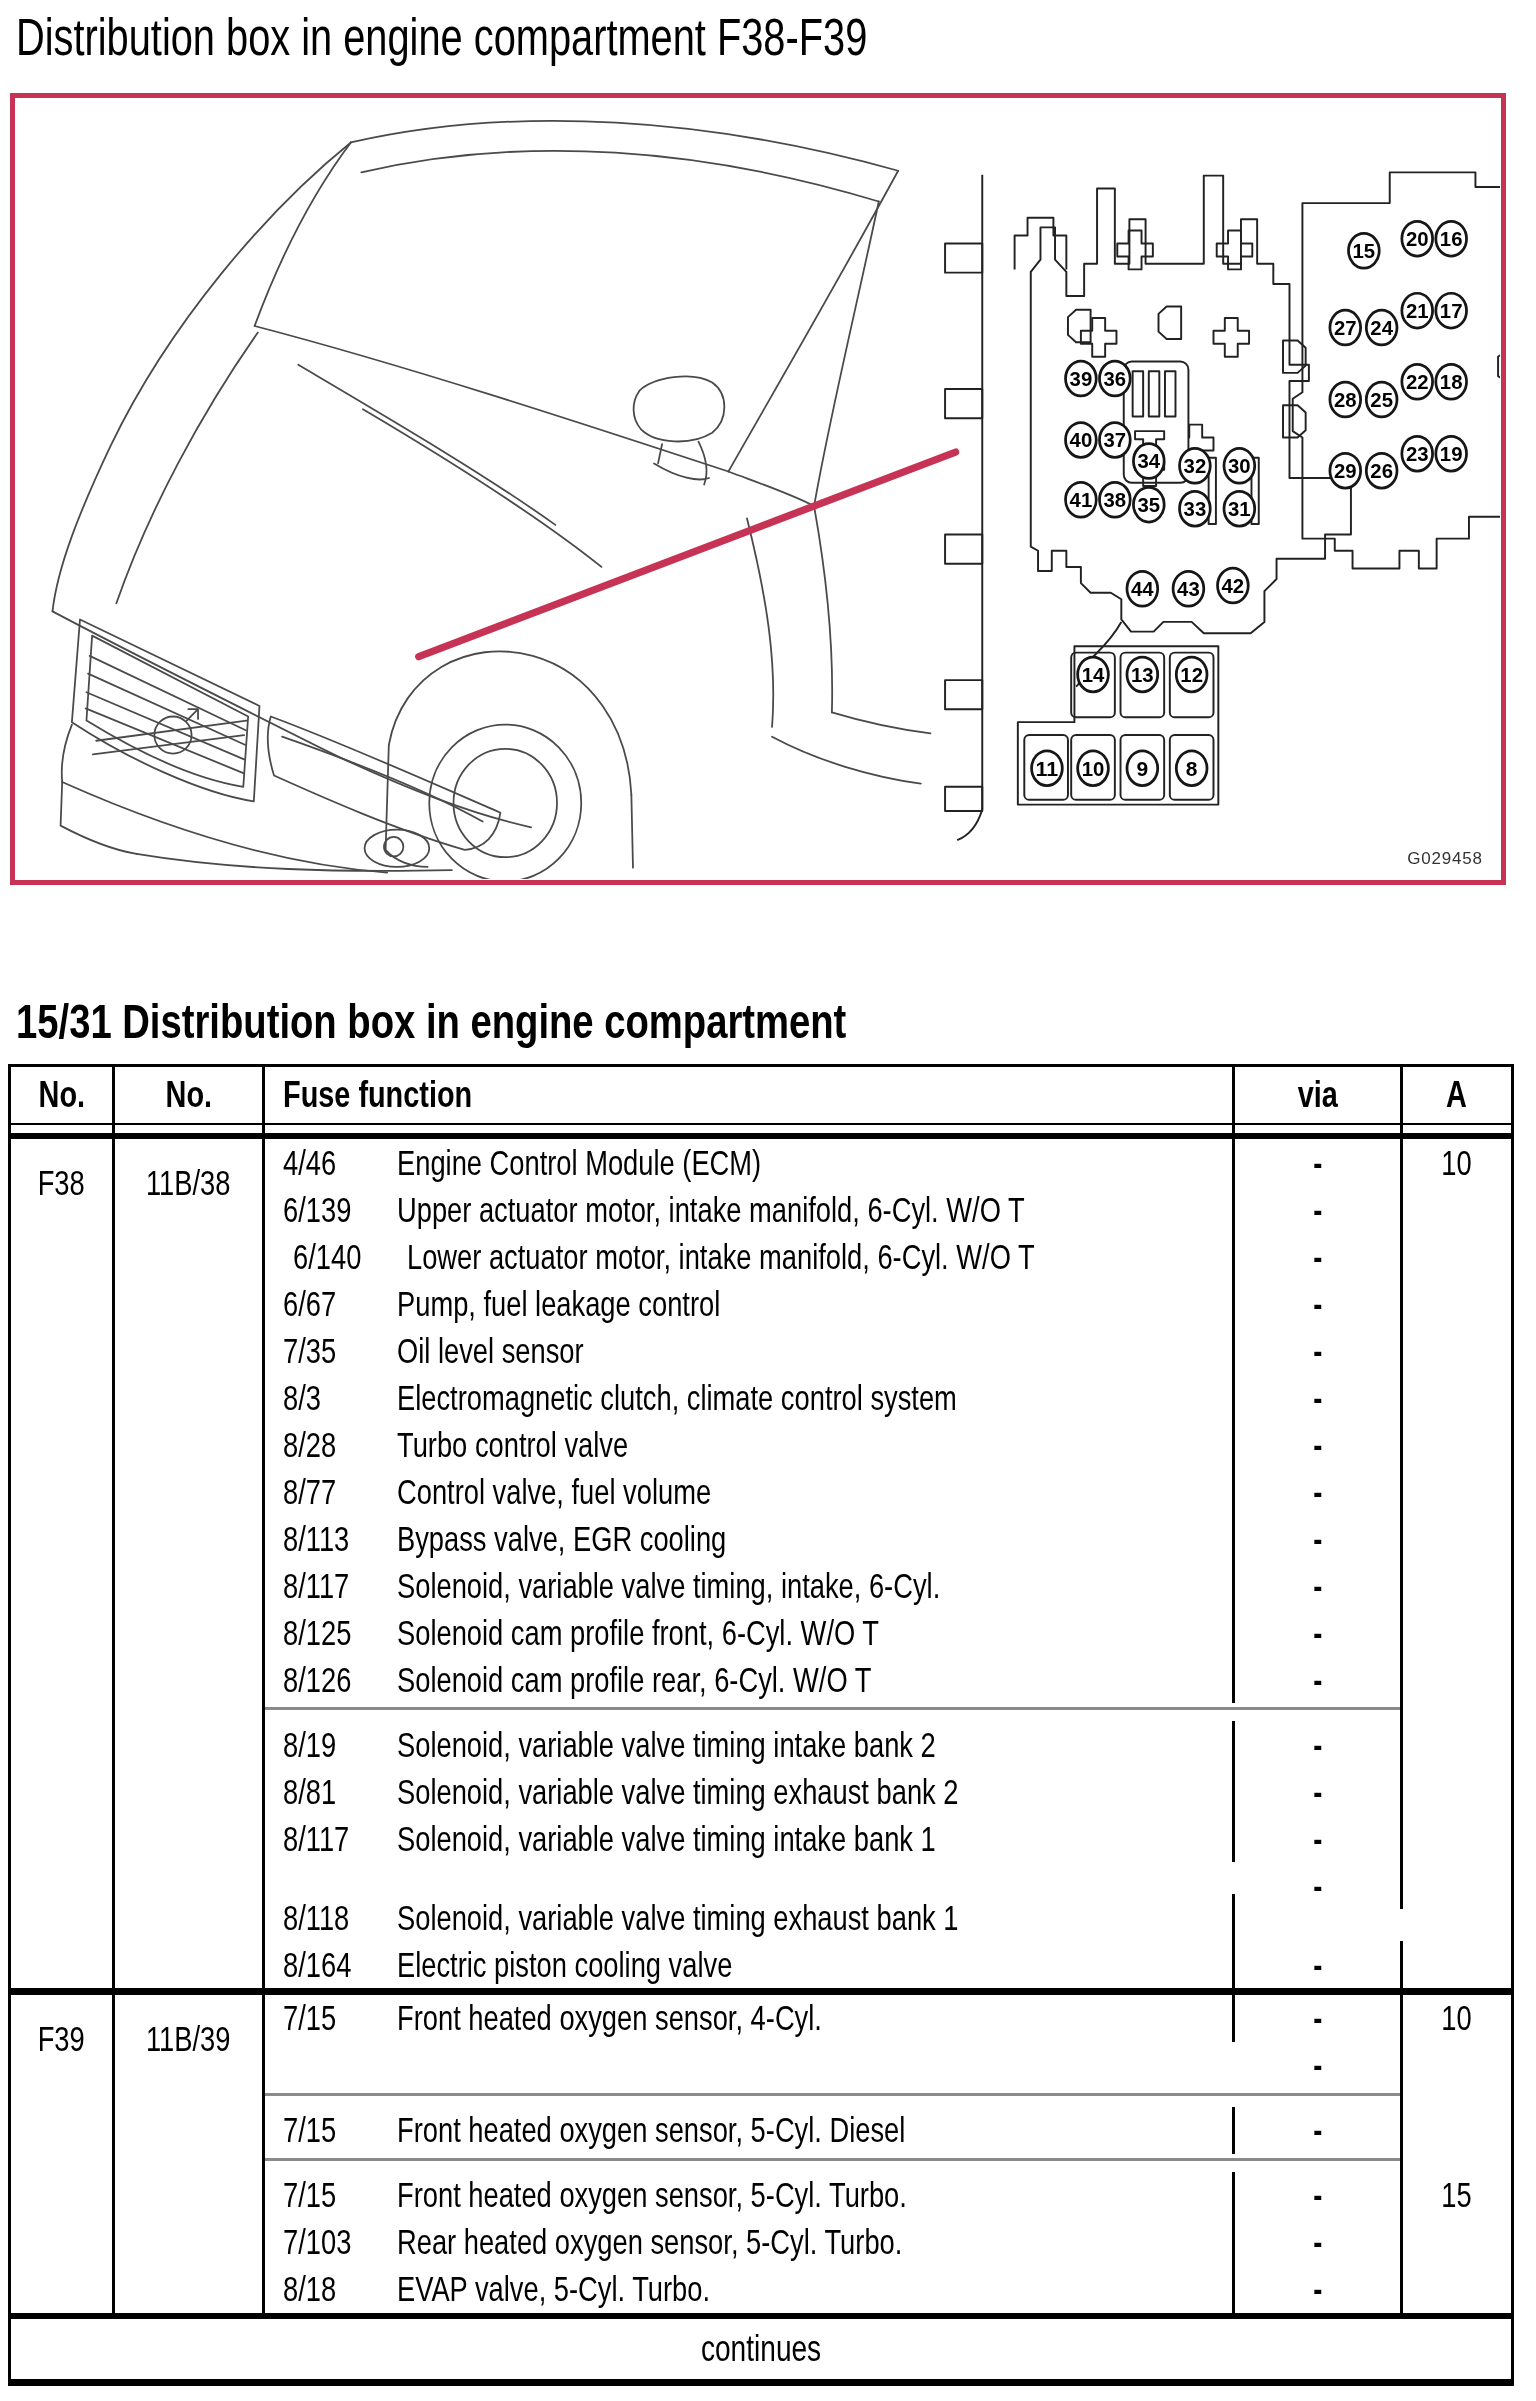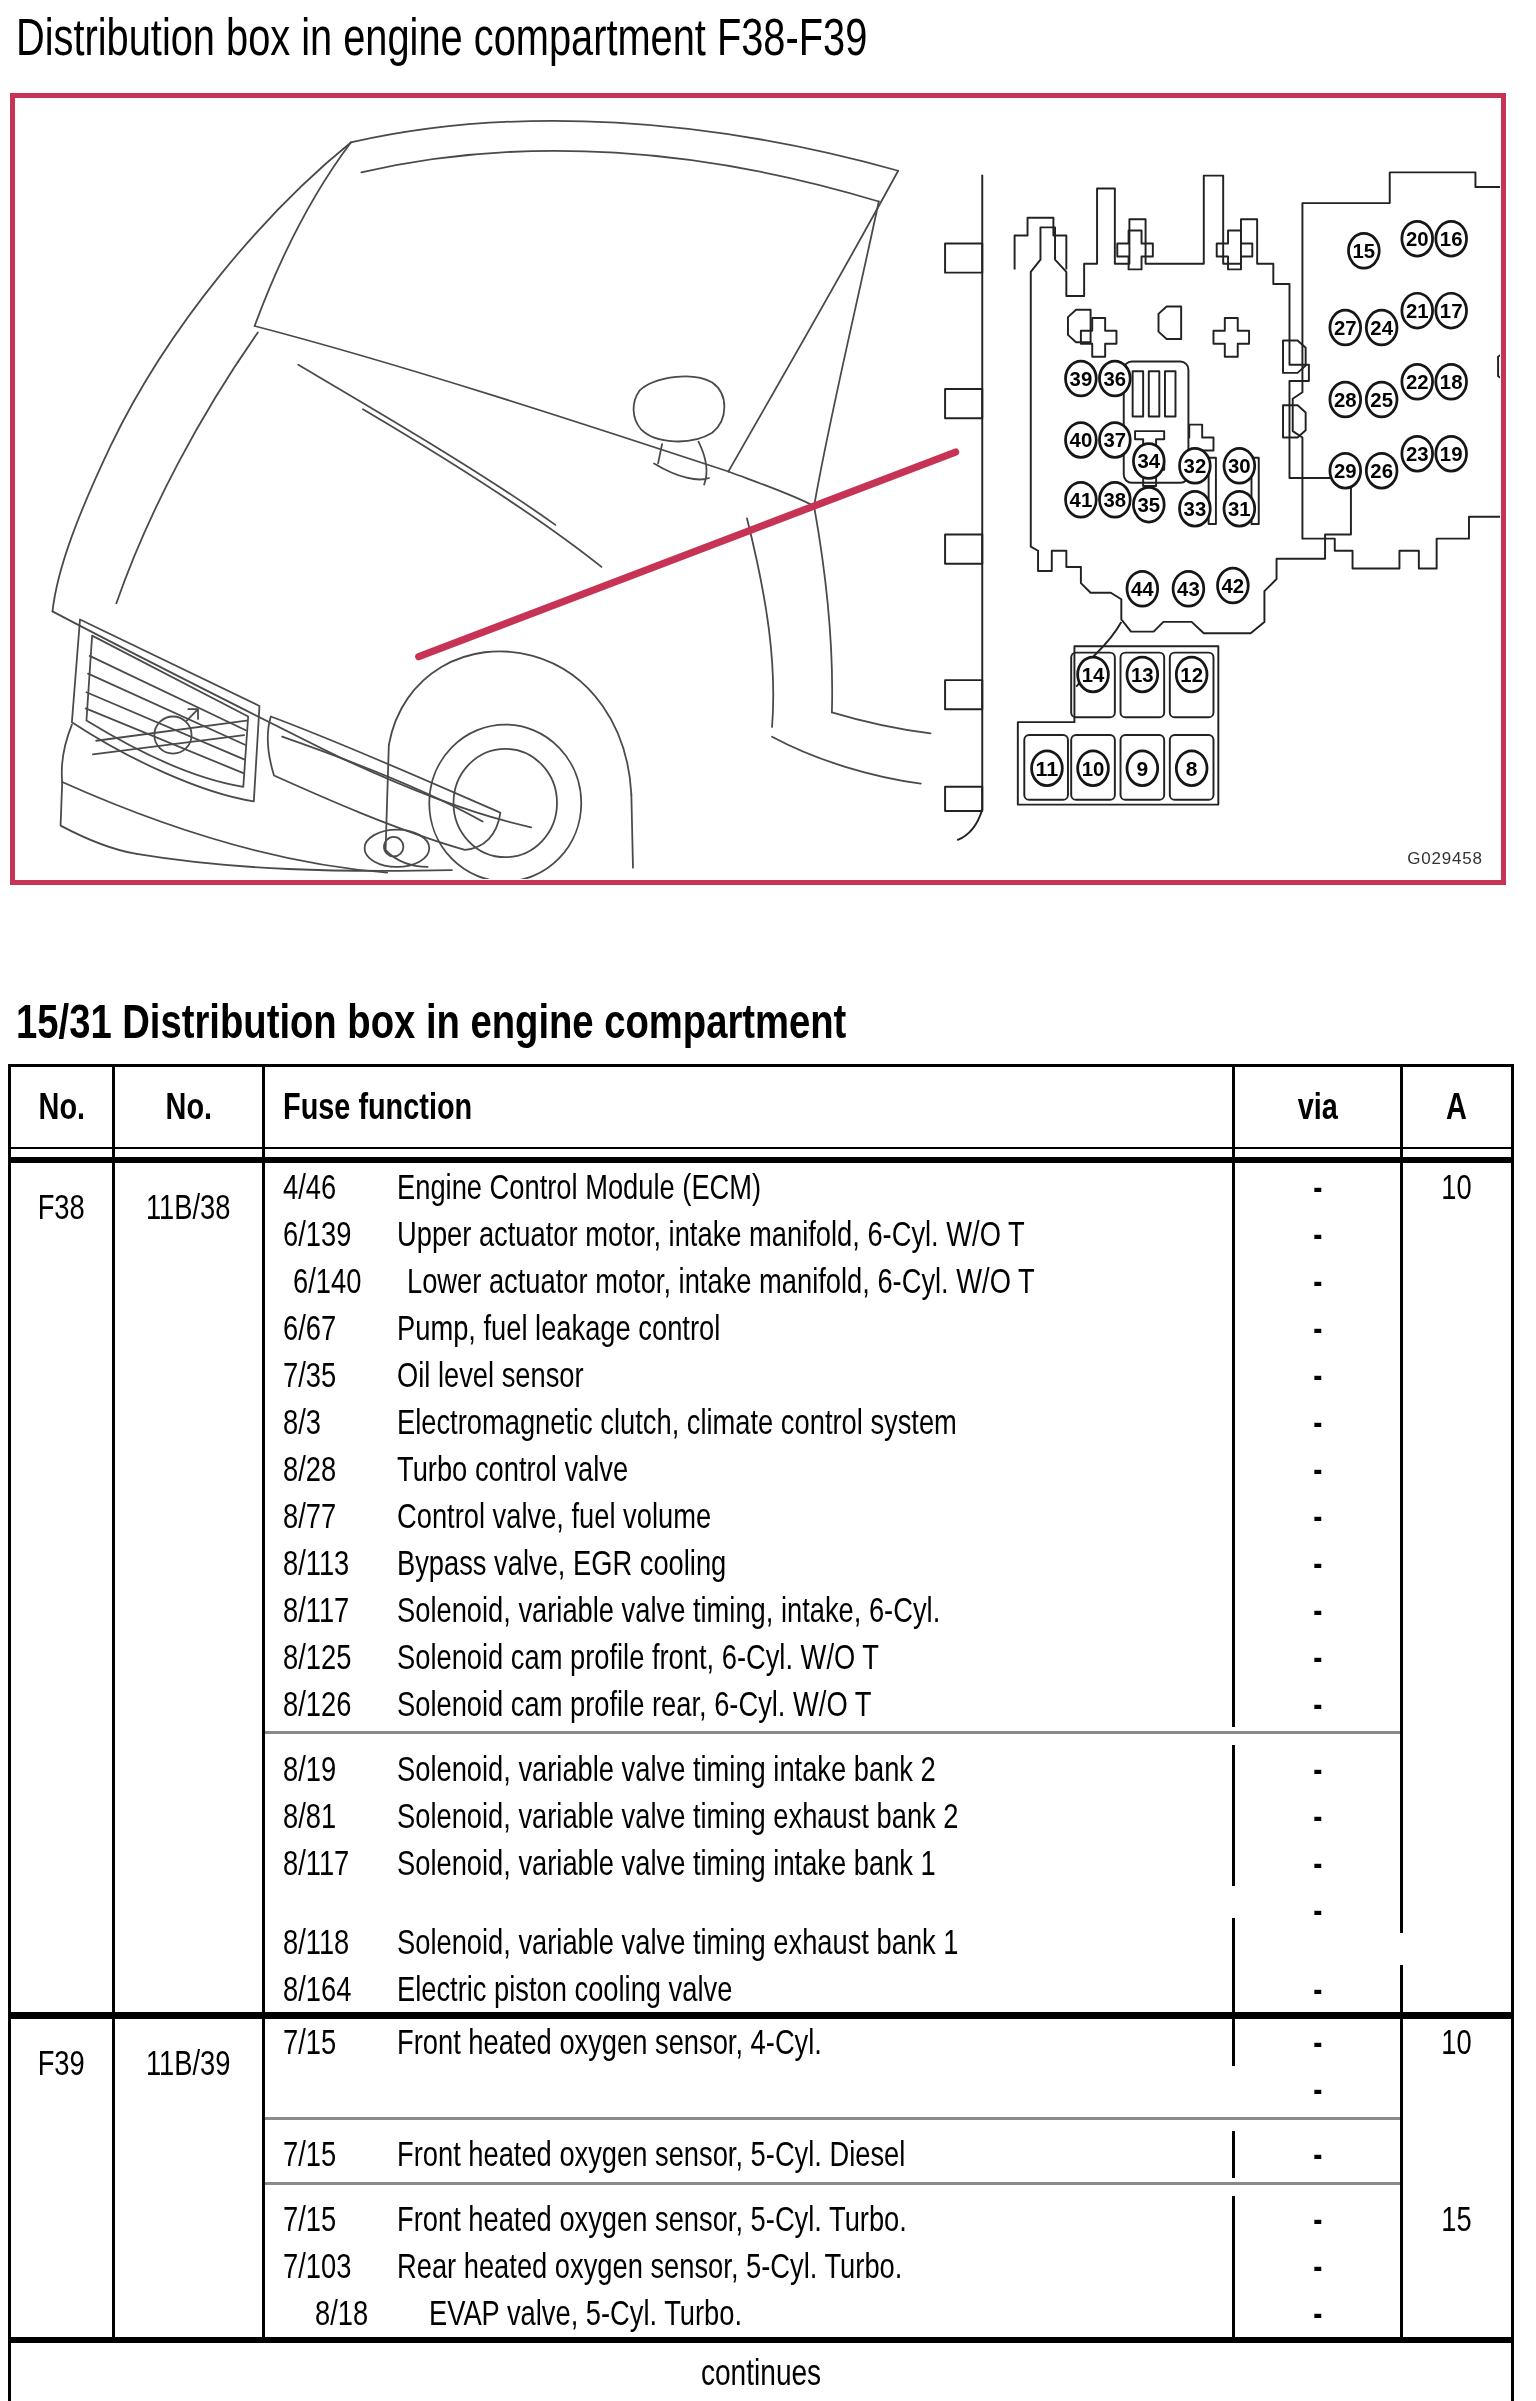--- a/index.html
+++ b/index.html
@@ -14,21 +14,21 @@
   #figure { position:absolute; left:9.7px; top:93px; width:1496px; height:792px;
             border:5.7px solid var(--accent); background:#fff; }
   #figcode { position:absolute; right:18px; bottom:11.3px; font-size:17px; color:#333; letter-spacing:0.8px;margin-top:27px; }
   #secheading { position:absolute; left:16px; top:993px; font-size:49px; font-weight:bold; }
 
   #tbl { position:absolute; left:8px; top:1064px; width:1506px;
          border:3.2px solid var(--ink); border-bottom:7.3px solid var(--ink); background:#fff; }
   .grid { display:grid; grid-template-columns:104px 150px 970px 168px 106px; }
   .cell { display:flex; align-items:center; }
   .bR { border-right:3.2px solid var(--ink); }
-  .hcell { height:80px; font-size:37px; font-weight:bold; justify-content:center; }
+  .hcell { height:56px; font-size:37px; font-weight:bold; justify-content:center; }
   .hfuse { justify-content:flex-start; padding-left:18px; }
   .thin  { height:2.4px;  background:var(--ink); }
   .gap   { height:8px; }
   .thick { height:5.7px;  background:var(--ink); }
   .gsep  { height:6.5px;  background:var(--ink); }
   .rcell { height:47px; font-size:35px; }
   .idcell{ align-items:flex-start; justify-content:center; padding-top:24px; font-size:35px; }
   .fusec { justify-content:flex-start; }
   .fnum  { flex:0 0 132px; padding-left:18px; }
   .vcell { justify-content:center; font-weight:bold; }
@@ -511,21 +511,21 @@
           <div class="cell rcell fusec bR" style="grid-area: 7 / 3;">
             <span class="fnum"><span class="cn">7/103</span></span>
             <span class="cn">Rear heated oxygen sensor, 5-Cyl. Turbo.</span>
           </div>
           <div class="cell rcell vcell bR" style="grid-area: 7 / 4;">
             <span class="cnc">-</span>
           </div>
           <div class="cell rcell acell" style="grid-area: 7 / 5;">
             <span class="cnc"></span>
           </div>
-          <div class="cell rcell fusec bR" style="grid-area: 8 / 3; margin-left: 32px;">
+          <div class="cell rcell fusec bR" style="grid-area: 8 / 3;">
             <span class="fnum"><span class="cn">8/18</span></span>
             <span class="cn">EVAP valve, 5-Cyl. Turbo.</span>
           </div>
           <div class="cell rcell vcell bR" style="grid-area: 8 / 4;">
             <span class="cnc">-</span>
           </div>
           <div class="cell rcell acell" style="grid-area: 8 / 5;">
             <span class="cnc"></span>
           </div>
         </div>

